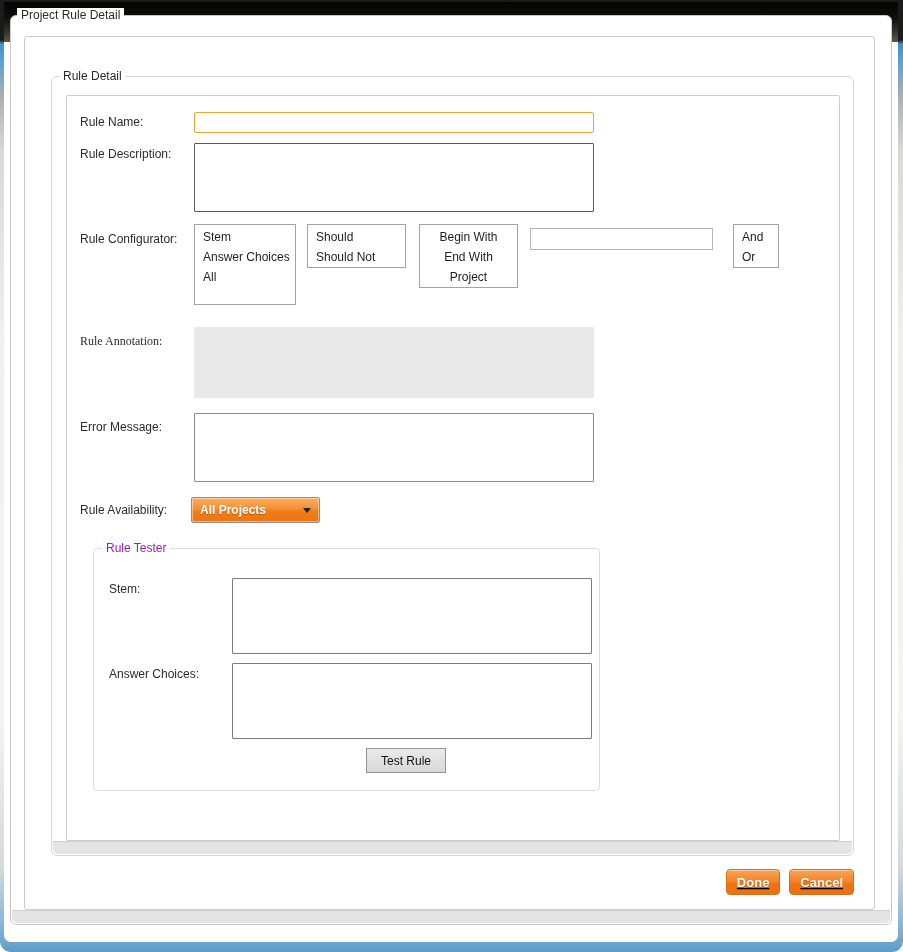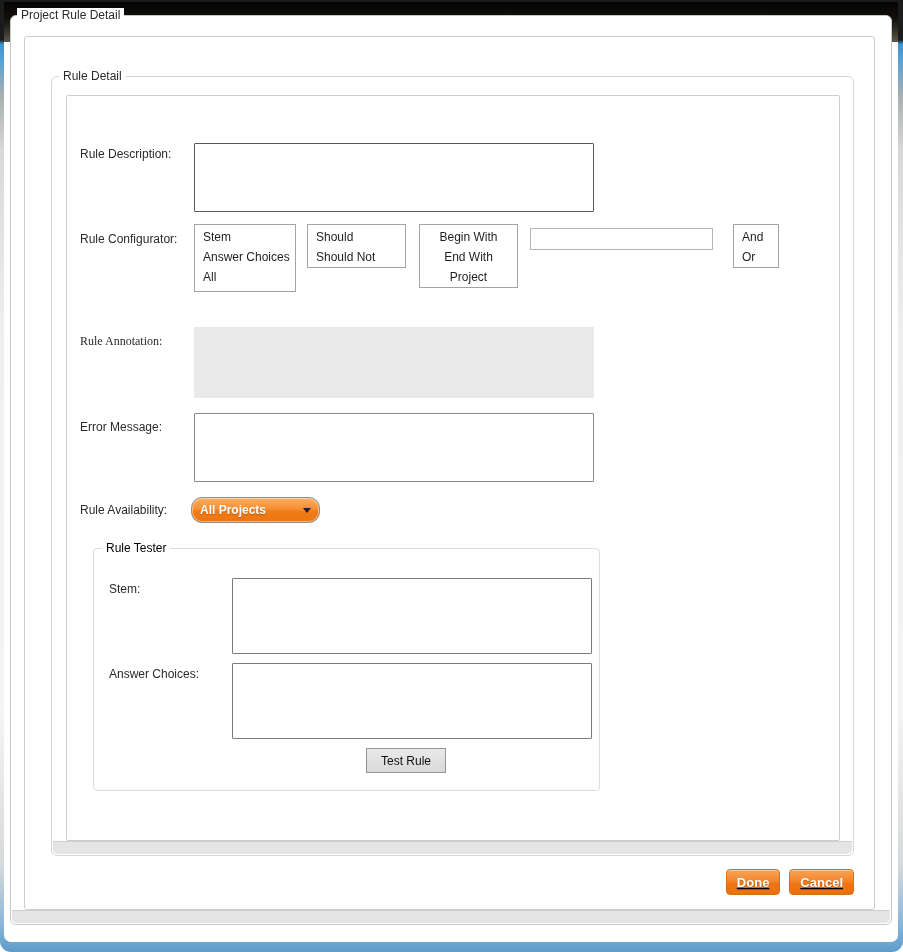--- a/index.html
+++ b/index.html
@@ -60,51 +60,51 @@
   .input-name{top:0;width:400px;height:21px;border:1.5px solid #eca437;border-radius:2px;
     font-size:12px;padding:0 5px;outline:none;background:#fff;}
 
   .row-desc{top:47px;height:73px;}
   .ta{resize:none;font-size:12px;padding:3px 5px;background:#fff;outline:none;border-radius:1px;}
   .ta-desc{top:0;width:400px;height:69px;border:1px solid #5a5a5a;}
 
   .row-config{top:128px;height:64px;}
   .listbox{position:absolute;border:1px solid #a3a3a3;background:#fff;padding:2px 0;box-sizing:border-box;}
   .listbox .opt{font-size:12px;color:#1e1e1e;line-height:20px;padding:0 8px;white-space:nowrap;cursor:default;}
-  .lb-subject{left:127px;top:0;width:102px;height:68px;}
+  .lb-subject{left:127px;top:0;width:102px;height:81px;}
   .lb-modality{left:240px;top:0;width:99px;height:44px;}
   .lb-operator{left:352px;top:0;width:99px;height:64px;text-align:center;}
   .input-configvalue{left:463px;top:4px;width:183px;height:22px;border:1px solid #b5b5b5;
     font-size:12px;padding:0 5px;outline:none;background:#fff;}
   .lb-conjunction{left:666px;top:0;width:46px;height:44px;}
 
   .row-annotation{top:231px;height:69px;font-family:Liberation Serif, serif;}
   .annotation-box{top:0;width:400px;height:71px;background:#e9e9e9;border:none;}
 
   .row-error{top:317px;height:69px;}
   .ta-error{top:0;width:400px;height:69px;border:1px solid #8a8a8a;}
 
   .row-availability{top:401px;height:26px;}
   .dropdown{
     left:124px;top:0;width:129px;height:26px;cursor:default;
-    border:1px solid #8e8e8e;border-radius:11px;
+    border:1px solid #8e8e8e;border-radius:2px;
     background:linear-gradient(180deg,#fbaf63 0%,#f68f33 45%,#f07c16 55%,#ed7510 100%);
     box-shadow:inset 0 0 0 1px rgba(255,255,255,.45);
     display:flex;align-items:center;
   }
   .dropdown .dd-text{color:#fff;font-size:12px;font-weight:bold;padding-left:8px;flex:1;
     text-shadow:0 1px 1px rgba(0,0,0,.25);}
   .dropdown .dd-arrow{width:0;height:0;margin-right:8px;
     border-left:4px solid transparent;border-right:4px solid transparent;border-top:5px solid #222;}
 
   
   .tester-group{position:absolute;left:26px;top:452px;width:505px;height:241px;
     border:1px solid #d9dde0;border-radius:4px;background:#fff;}
   .tester-group>.legend{position:absolute;top:-8px;left:8px;background:#fff;padding:0 4px;
-    font-size:12px;color:#000000;}
+    font-size:12px;color:#a21caf;}
   .tlabel{position:absolute;left:15px;font-size:12px;color:#2b2b2b;white-space:nowrap;}
   .ta-stem{position:absolute;left:138px;top:29px;width:348px;height:68px;border:1px solid #7a7a7a;}
   .ta-answers{position:absolute;left:138px;top:114px;width:348px;height:68px;border:1px solid #7a7a7a;}
   .btn-test{position:absolute;left:272px;top:199px;width:80px;height:25px;
     background:linear-gradient(180deg,#e9e9e9,#d9d9d9);border:1px solid #949494;
     font-size:12px;color:#111;font-family:"Liberation Sans",sans-serif;cursor:default;}
 
   
   .footer-actions{position:absolute;right:20px;bottom:14px;display:flex;gap:9px;text-decoration:underline;}
   .btn-orange{
@@ -141,20 +141,24 @@
       <div class="gray-foot"></div>
 
       <div class="outer-panel">
 
         <div class="groupbox ruledetail-group">
           <span class="legend">Rule Detail</span>
           <div class="gray-foot"></div>
 
           <div class="form-panel">
 
+            <div class="row row-name">
+              <span class="flabel" style="padding-top:3px;">Rule Name:</span>
+              <input class="ctl input-name" type="text" value="" style="">
+            </div>
 
             <div class="row row-desc">
               <span class="flabel">Rule Description:</span>
               <textarea class="ctl ta ta-desc" style=""></textarea>
             </div>
 
             <div class="row row-config">
               <span class="flabel" style="padding-top:8px;">Rule Configurator:</span>
 
               <div class="listbox lb-subject">

